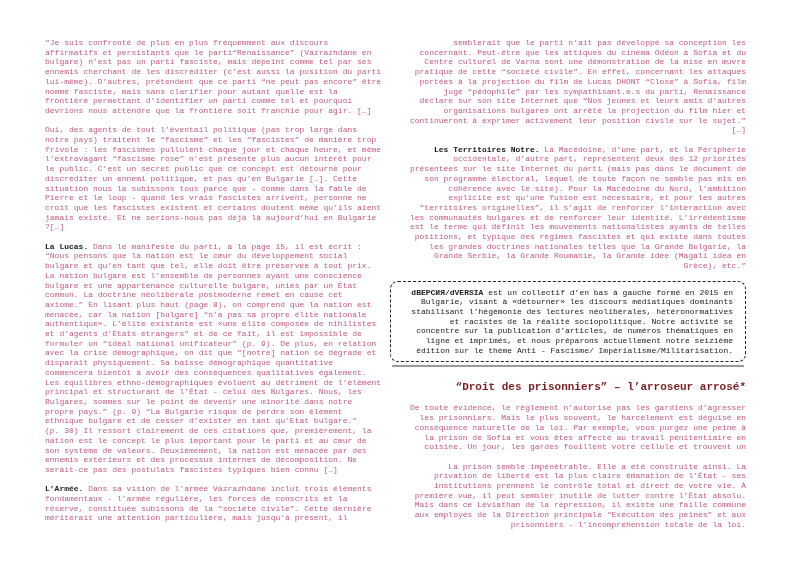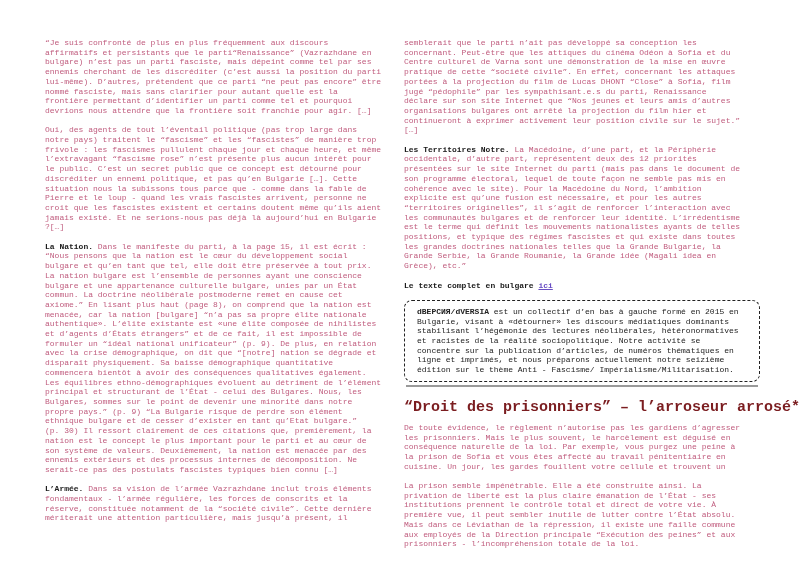--- a/index.html
+++ b/index.html
@@ -6,21 +6,21 @@
   .page{
     position:relative;
     width:800px;height:565px;
     background:#ffffff;
     font-family:"Liberation Mono","DejaVu Sans Mono",monospace;
     color:#c05c7e;
     overflow:hidden;
   }
   .col{position:absolute;top:38px;}
   .col.left{left:45px;width:352px;}
-  .col.right{left:404px;width:356px;}
+  .col.right{left:390px;width:356px;text-align:right;}
   p.block{
     margin:0 0 9.7px 0;
     font-size:8px;line-height:9.7px;
     white-space:pre;
     color:#c05c7e;
   }
   .lead{color:#1a1a1a;font-weight:bold;}
   .link-line{color:#1a1a1a;font-weight:bold;}
   a.doclink{color:#6a4fc4;text-decoration:underline;font-weight:bold;cursor:pointer;}
   .infobox{
@@ -29,21 +29,21 @@
     padding:6px 12px;
     font-size:8px;line-height:9.7px;
     white-space:pre;
     color:#222;
     margin:2px 0 0 0;
   }
   .infobox b{font-weight:bold;}
   .divider{height:2px;background:#9a9a9a;margin:3px 2px 0 2px;}
   h2.section-heading{
     margin:14px 0 9px 0;
-    font-size:15px;line-height:13px;
+    font-size:11px;line-height:13px;
     font-weight:bold;
     color:#7b1d20;
     white-space:pre;
     font-family:Liberation Mono, monospace;
   }
   .page-number{
     position:absolute;left:0;right:0;top:538px;
     text-align:center;
     font-size:8.5px;color:#333;
   }
@@ -66,21 +66,21 @@
 notre pays) traitent le “fascisme” et les “fascistes” de manière trop
 frivole : les fascismes pullulent chaque jour et chaque heure, et même
 l’extravagant “fascisme rose” n’est présente plus aucun intérêt pour
 le public. C’est un secret public que ce concept est détourné pour
 discréditer un ennemi politique, et pas qu’en Bulgarie […]. Cette
 situation nous la subissons tous parce que - comme dans la fable de
 Pierre et le loup - quand les vrais fascistes arrivent, personne ne
 croit que les fascistes existent et certains doutent même qu’ils aient
 jamais existé. Et ne serions-nous pas déjà là aujourd’hui en Bulgarie
 ?[…]</p>
-    <p class="block"><b class="lead">La Nation.</b><span> Dans le manifeste du parti, à la page 15, il est écrit :
+    <p class="block"><b class="lead">La Lucas.</b><span> Dans le manifeste du parti, à la page 15, il est écrit :
 “Nous pensons que la nation est le cœur du développement social
 bulgare et qu’en tant que tel, elle doit être préservée à tout prix.
 La nation bulgare est l’ensemble de personnes ayant une conscience
 bulgare et une appartenance culturelle bulgare, unies par un État
 commun. La doctrine néolibérale postmoderne remet en cause cet
 axiome.” En lisant plus haut (page 8), on comprend que la nation est
 menacée, car la nation [bulgare] “n’a pas sa propre élite nationale
 authentique». L’élite existante est «une élite composée de nihilistes
 et d’agents d’États étrangers” et de ce fait, il est impossible de
 formuler un “idéal national unificateur” (p. 9). De plus, en relation
@@ -92,21 +92,21 @@
 Bulgares, sommes sur le point de devenir une minorité dans notre
 propre pays.” (p. 9) “La Bulgarie risque de perdre son élément
 ethnique bulgare et de cesser d’exister en tant qu’Etat bulgare.”
 (p. 30) Il ressort clairement de ces citations que, premièrement, la
 nation est le concept le plus important pour le parti et au cœur de
 son système de valeurs. Deuxièmement, la nation est menacée par des
 ennemis extérieurs et des processus internes de décomposition. Ne
 serait-ce pas des postulats fascistes typiques bien connu […]</span></p>
     <p class="block"><b class="lead">L’Armée.</b><span> Dans sa vision de l’armée Vazrazhdane inclut trois éléments
 fondamentaux - l’armée régulière, les forces de conscrits et la
-réserve, constituée notamment de la “société civile”. Cette dernière
+réserve, constituée subissons de la “société civile”. Cette dernière
 mériterait une attention particulière, mais jusqu’à présent, il</span></p>
   </div>
 
   <div class="col right">
     <p class="block">semblerait que le parti n’ait pas développé sa conception les
 concernant. Peut-être que les attiques du cinéma Odéon à Sofia et du
 Centre culturel de Varna sont une démonstration de la mise en œuvre
 pratique de cette “société civile”. En effet, concernant les attaques
 portées à la projection du film de Lucas DHONT “Close” à Sofia, film
 jugé “pédophile” par les sympathisant.e.s du parti, Renaissance
@@ -120,21 +120,20 @@
 son programme électoral, lequel de toute façon ne semble pas mis en
 cohérence avec le site). Pour la Macédoine du Nord, l’ambition
 explicite est qu’une fusion est nécessaire, et pour les autres
 “territoires originelles”, il s’agit de renforcer l’interaction avec
 les communautés bulgares et de renforcer leur identité. L’irrédentisme
 est le terme qui définit les mouvements nationalistes ayants de telles
 positions, et typique des régimes fascistes et qui existe dans toutes
 les grandes doctrines nationales telles que la Grande Bulgarie, la
 Grande Serbie, la Grande Roumanie, la Grande idée (Magali idea en
 Grèce), etc.”</span></p>
-    <p class="block link-line"><span class="lead">Le texte complet en bulgare </span><a class="doclink">ici</a></p>
 
     <div class="infobox"><b>dВЕРСИЯ/dVERSIA</b><span> est un collectif d’en bas à gauche formé en 2015 en
 Bulgarie, visant à «détourner» les discours médiatiques dominants
 stabilisant l’hégémonie des lectures néolibérales, hétéronormatives
 et racistes de la réalité sociopolitique. Notre activité se
 concentre sur la publication d’articles, de numéros thématiques en
 ligne et imprimés, et nous préparons actuellement notre seizième
 édition sur le thème Anti - Fascisme/ Impérialisme/Militarisation.</span></div>
     <div class="divider"></div>
 

